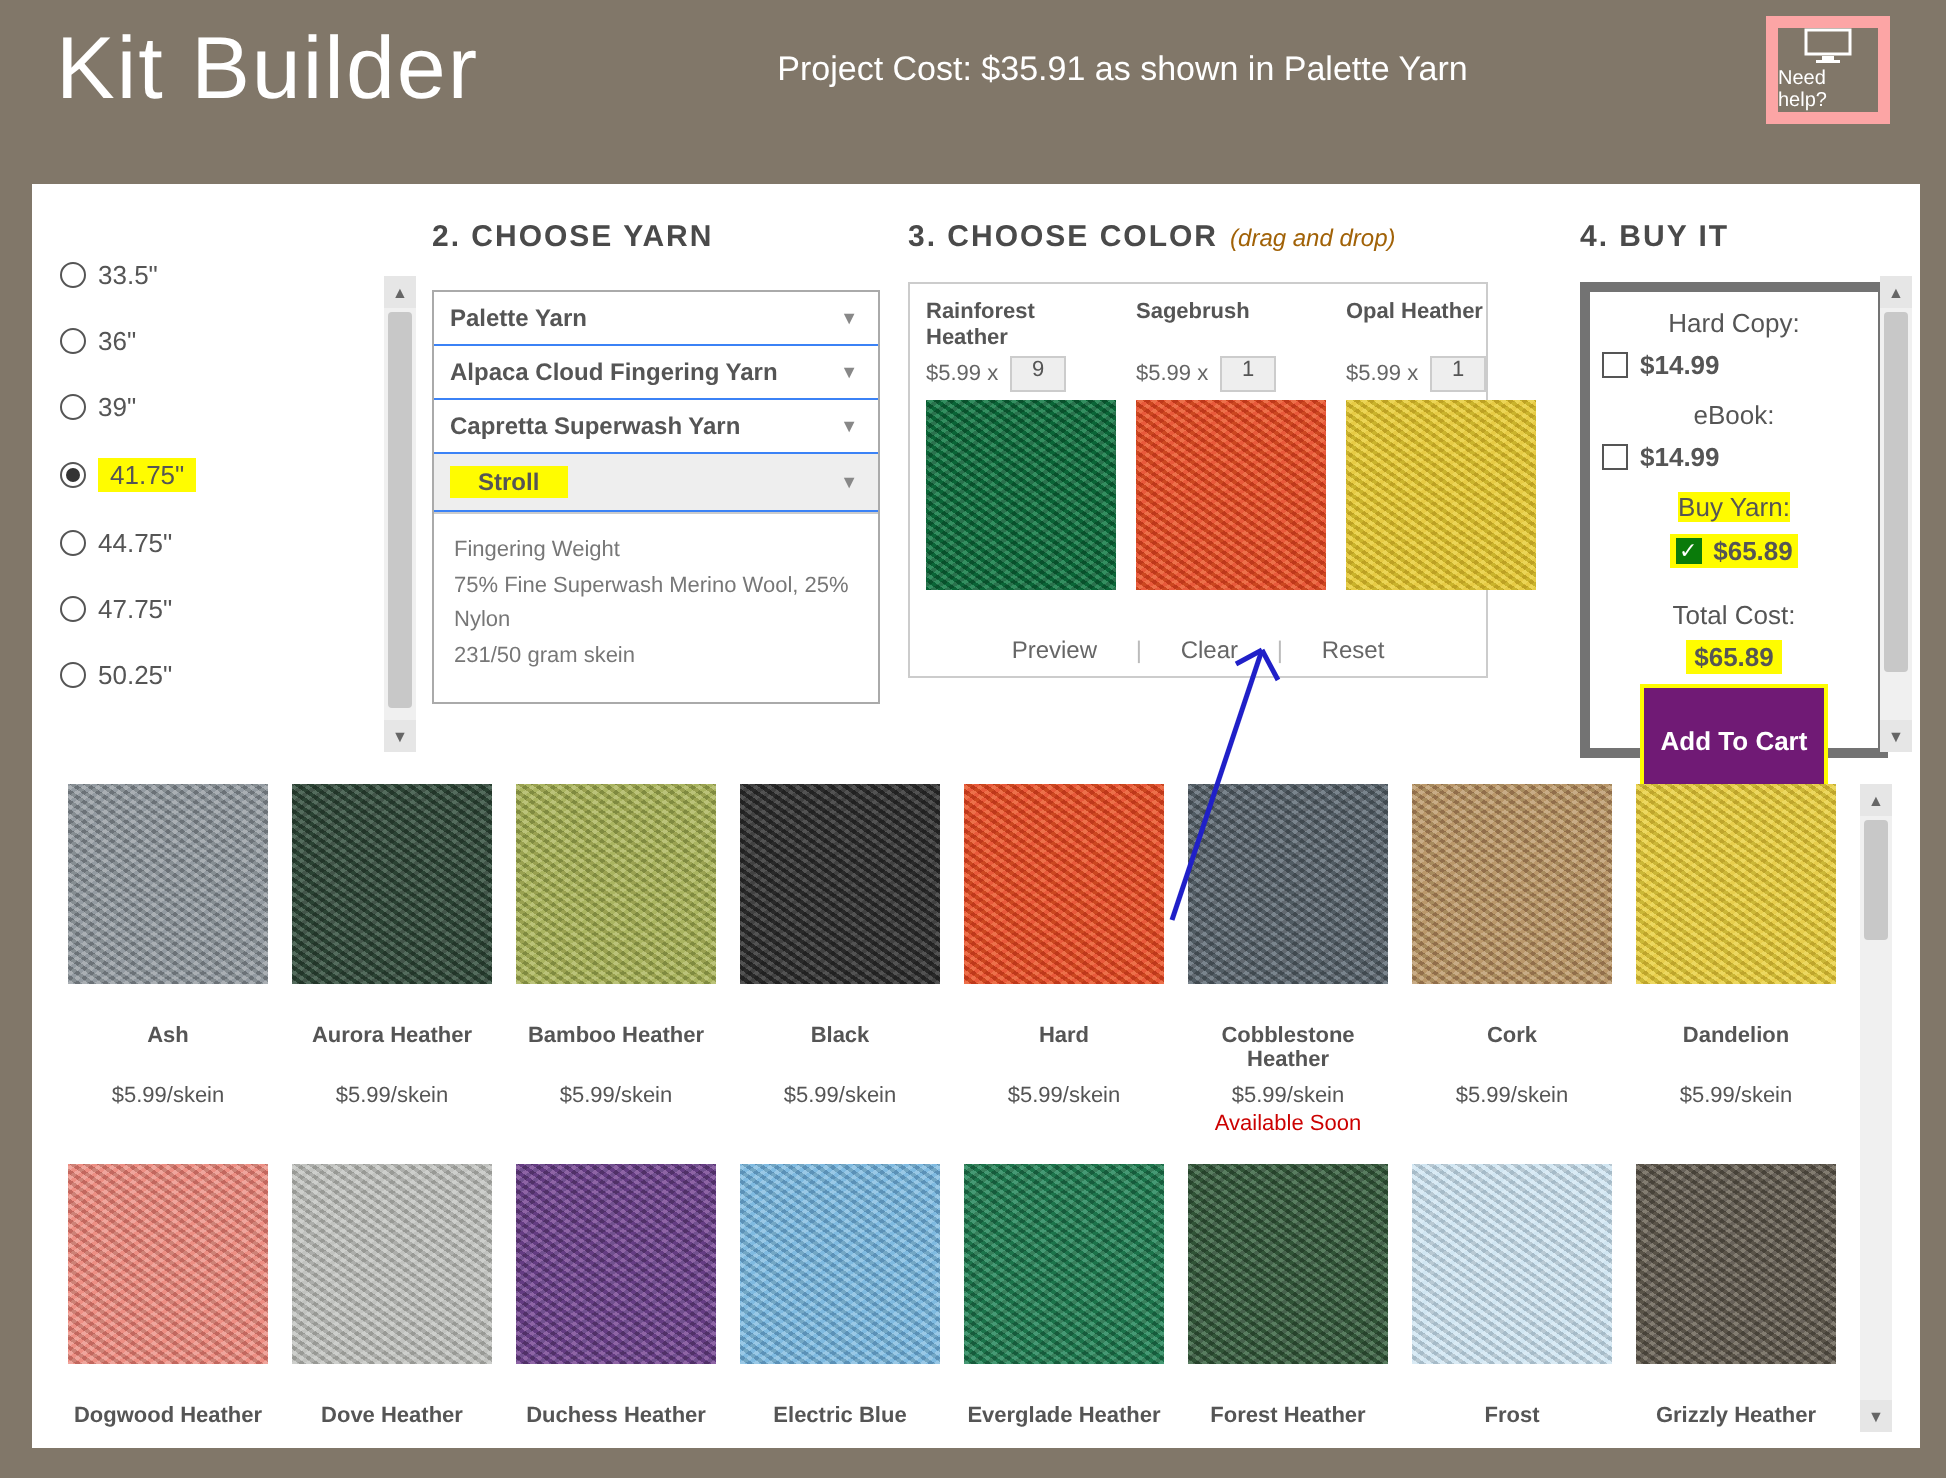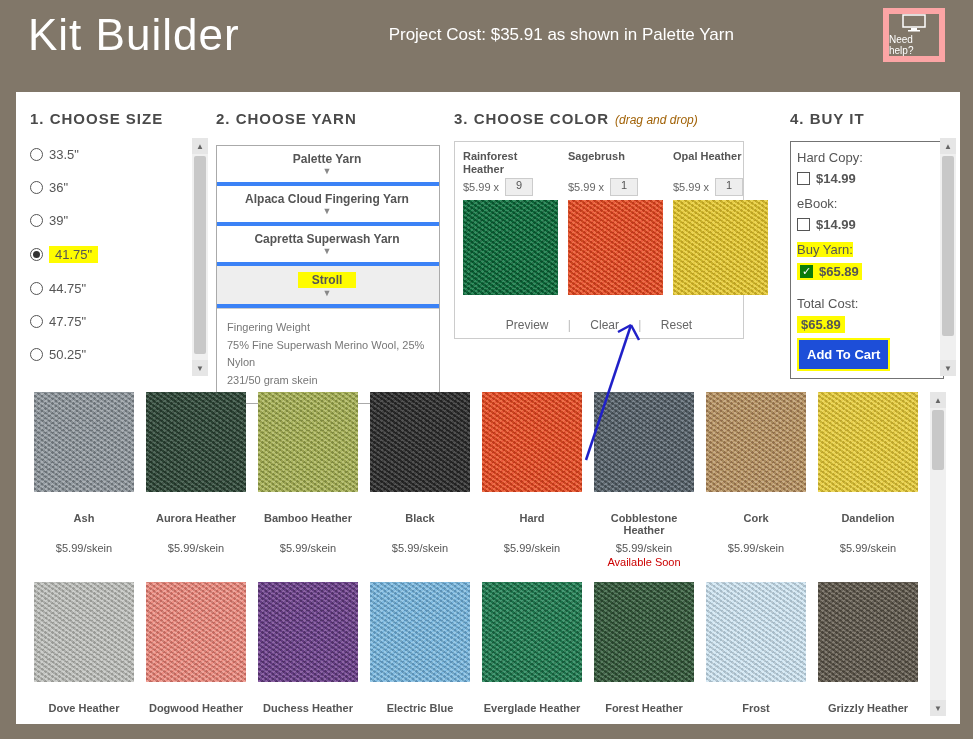--- a/index.html
+++ b/index.html
@@ -17,46 +17,46 @@
 .size-row { display: flex; align-items: center; gap: 6px; font-size: 13px; color: #555; margin-bottom: 18px; cursor: pointer; }
 .radio { width: 13px; height: 13px; border: 1.5px solid #555; border-radius: 50%; display: flex; align-items: center; justify-content: center; }
 .radio.checked::after { content: ""; width: 7px; height: 7px; background: #333; border-radius: 50%; }
 .hl { background: #fffc00; }
 .step1-scroll { position: absolute; top: 46px; left: 176px; width: 16px; height: 238px; background: #f0f0f0; }
 .track { position: relative; width: 100%; height: 100%; }
 .track-btn { width: 16px; height: 16px; background: #e6e6e6; display: flex; align-items: center; justify-content: center; font-size: 8px; color: #666; position: absolute; cursor: pointer; }
 .track-thumb { position: absolute; left: 2px; width: 12px; background: #c8c8c8; border-radius: 2px; }
 .step2 { position: absolute; top: 18px; left: 200px; width: 224px; }
 .yarn-list { margin-top: 18px; border: 1px solid #aaa; }
-.yarn-opt { border-bottom: 4px solid #3b82f6; padding: 6px 10px 6px 8px; font-size: 12px; color: #555; font-weight: 700; display: flex; justify-content: space-between; align-items: center; cursor: pointer; flex-direction: column; }
+.yarn-opt { border-bottom: 1px solid #3b82f6; padding: 6px 10px 6px 8px; font-size: 12px; color: #555; font-weight: 700; display: flex; justify-content: space-between; align-items: center; cursor: pointer; }
 .yarn-opt:last-of-type { border-bottom: 0; }
 .yarn-opt .caret { font-size: 9px; color: #888; }
 .yarn-opt.sel { background: #eee; }
 .yarn-opt.sel span:first-child { background: #fffc00; padding: 1px 14px; }
 .yarn-desc { padding: 10px 10px 14px; font-size: 11px; color: #777; line-height: 1.6; border-top: 1px solid #ccc; }
 .step3 { position: absolute; top: 18px; left: 438px; width: 290px; }
 .step3-title { display: flex; align-items: baseline; gap: 6px; }
 .hint { font-size: 12px; font-style: italic; color: #a16207; font-weight: 400; }
 .slots { margin-top: 14px; border: 1px solid #ccc; height: 198px; padding: 8px 8px 6px; display: flex; gap: 10px; position: relative; }
 .slot { width: 95px; }
 .slot-name { font-size: 11px; font-weight: 700; color: #555; height: 26px; line-height: 1.2; }
 .slot-price-row { display: flex; align-items: center; gap: 6px; font-size: 11px; color: #666; margin: 2px 0 4px; }
 .qty-box { width: 28px; height: 18px; background: #eee; border: 1px solid #ccc; text-align: center; font-size: 11px; color: #555; }
 .swatch-lg { width: 95px; height: 95px; }
 .color-actions { position: absolute; bottom: 6px; left: 0; right: 0; text-align: center; font-size: 12px; color: #666; }
 .color-actions span { margin: 0 8px; cursor: pointer; }
 .sep { color: #bbb; }
 .step4 { position: absolute; top: 18px; left: 774px; width: 154px; }
-.buy-box { margin-top: 14px; border: 1px solid #737373; padding: 8px 6px; font-size: 13px; color: #555; position: relative; height: 238px; }
+.buy-box { margin-top: 14px; border: 5px solid #737373; padding: 8px 6px; font-size: 13px; color: #555; position: relative; height: 238px; text-align: center; }
 .b-row { margin-bottom: 6px; }
 .ck-row { display: flex; align-items: center; gap: 6px; margin-bottom: 10px; }
 .ck { width: 13px; height: 13px; border: 1.5px solid #555; display: flex; align-items: center; justify-content: center; font-size: 11px; color: #0a0; }
 .ck.checked { background: #0a7b0a; color: #fff; border-color: #0a7b0a; }
 .bold { font-weight: 700; }
-.addcart { background: #1d4ed8; color: #fff; font-weight: 700; font-size: 13px; padding: 7px 8px; display: inline-block; cursor: pointer; border: 2px solid #fffc00; }
+.addcart { background: #701a75; color: #fff; font-weight: 700; font-size: 13px; padding: 19px 8px; display: inline-block; cursor: pointer; border: 2px solid #fffc00; }
 .step4-scroll { position: absolute; top: 46px; left: 924px; width: 16px; height: 238px; background: #f0f0f0; }
 .swatch-grid-scroll { position: absolute; top: 300px; left: 914px; width: 16px; height: 324px; background: #f0f0f0; }
 .swatch-grid { position: absolute; top: 300px; left: 18px; width: 894px; height: 324px; overflow: hidden; }
 .sg-row { display: flex; gap: 12px; }
 .sg-cell { width: 100px; display: flex; flex-direction: column; align-items: center; font-size: 11px; color: #555; }
 .sg-swatch { width: 100px; height: 100px; }
 .sg-name { margin-top: 20px; font-weight: 700; text-align: center; height: 26px; }
 .sg-price { margin-top: 4px; }
 .sg-avail { color: #c00; font-size: 11px; margin-top: 2px; }
 .row2 { margin-top: 14px; }
@@ -81,21 +81,20 @@
           <rect x="9" y="14" width="6" height="2" fill="#fff"></rect>
           <rect x="6" y="16" width="12" height="1.5" fill="#fff"></rect>
         </svg>
       <span>Need help?</span>
     </div>
   </div>
 
   <div class="panel">
 
     <div class="step1">
-      <div class="section-title">1. CHOOSE SIZE</div>
       <div class="sizes" id="sizes">
           <div class="size-row">
             <div class="radio"></div>
             <span>33.5"</span>
           </div>
           <div class="size-row">
             <div class="radio"></div>
             <span>36"</span>
           </div>
           <div class="size-row">
@@ -262,26 +261,26 @@
             <div class="sg-price">$5.99/skein</div>
           </div>
           <div class="sg-cell">
             <div class="sg-swatch yarn" style="background: rgb(231, 205, 58);"></div>
             <div class="sg-name">Dandelion</div>
             <div class="sg-price">$5.99/skein</div>
           </div>
         </div>
         <div class="sg-row row2">
           <div class="sg-cell">
+            <div class="sg-swatch yarn" style="background: rgb(236, 138, 126);"></div>
+            <div class="sg-name">Dogwood Heather</div>
+          </div>
+          <div class="sg-cell">
             <div class="sg-swatch yarn" style="background: rgb(191, 193, 189);"></div>
             <div class="sg-name">Dove Heather</div>
-          </div>
-          <div class="sg-cell">
-            <div class="sg-swatch yarn" style="background: rgb(236, 138, 126);"></div>
-            <div class="sg-name">Dogwood Heather</div>
           </div>
           <div class="sg-cell">
             <div class="sg-swatch yarn" style="background: rgb(107, 63, 138);"></div>
             <div class="sg-name">Duchess Heather</div>
           </div>
           <div class="sg-cell">
             <div class="sg-swatch yarn" style="background: rgb(122, 184, 224);"></div>
             <div class="sg-name">Electric Blue</div>
           </div>
           <div class="sg-cell">

